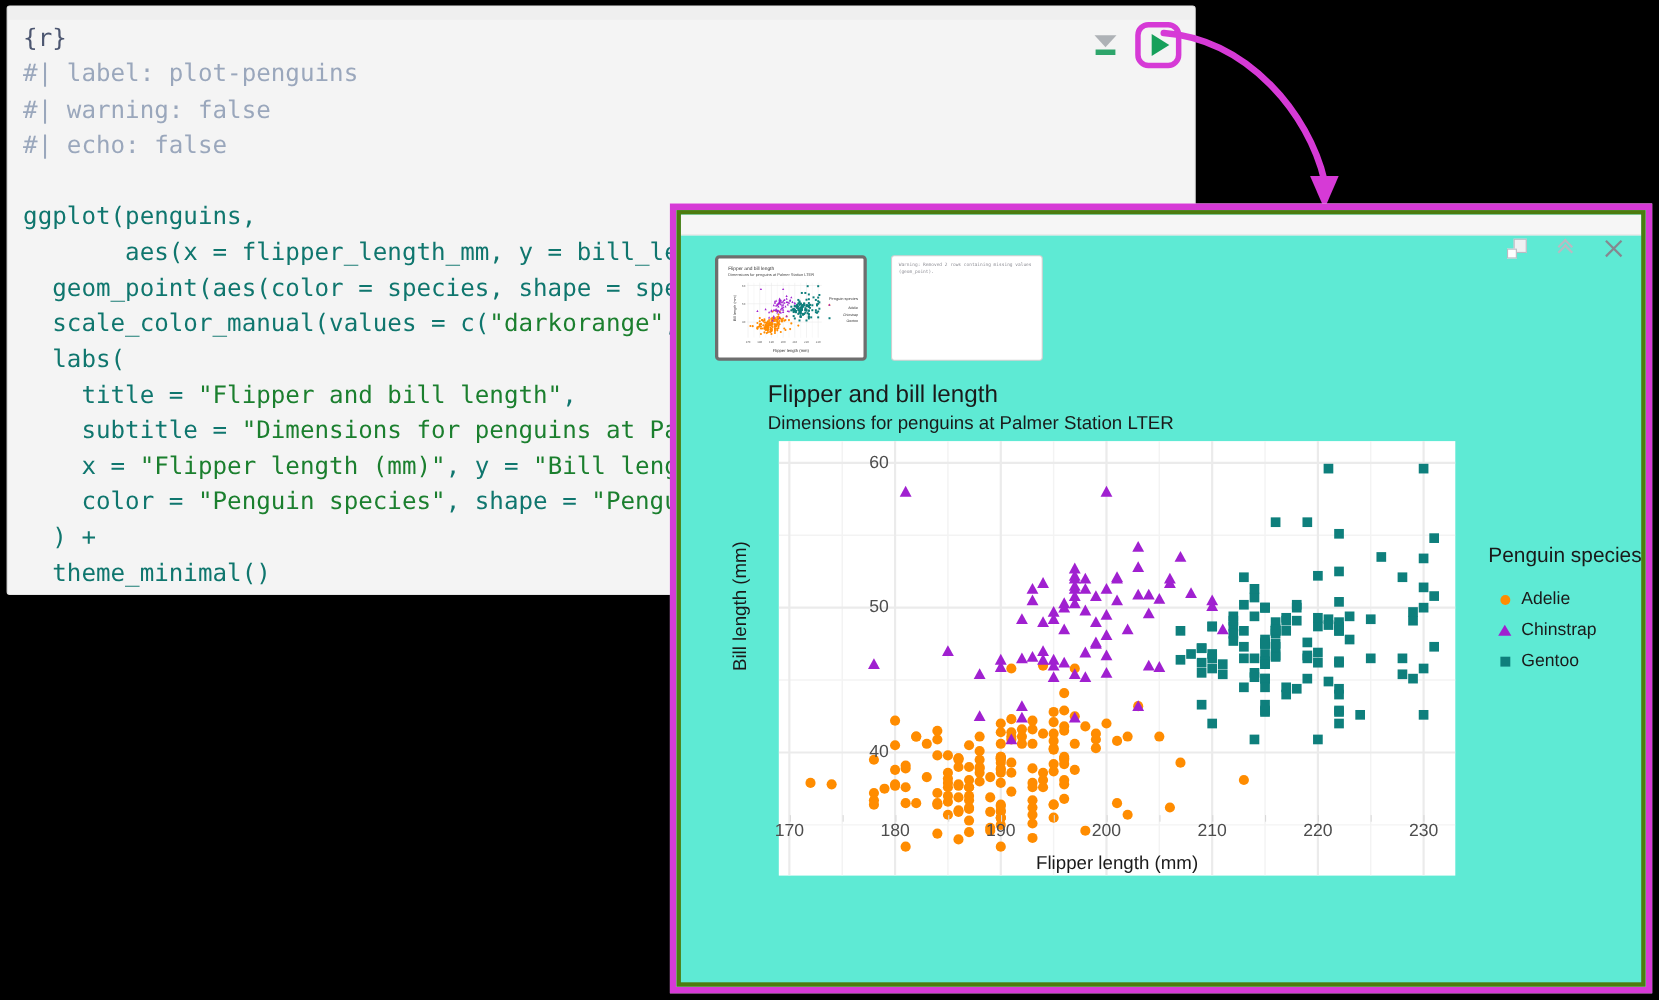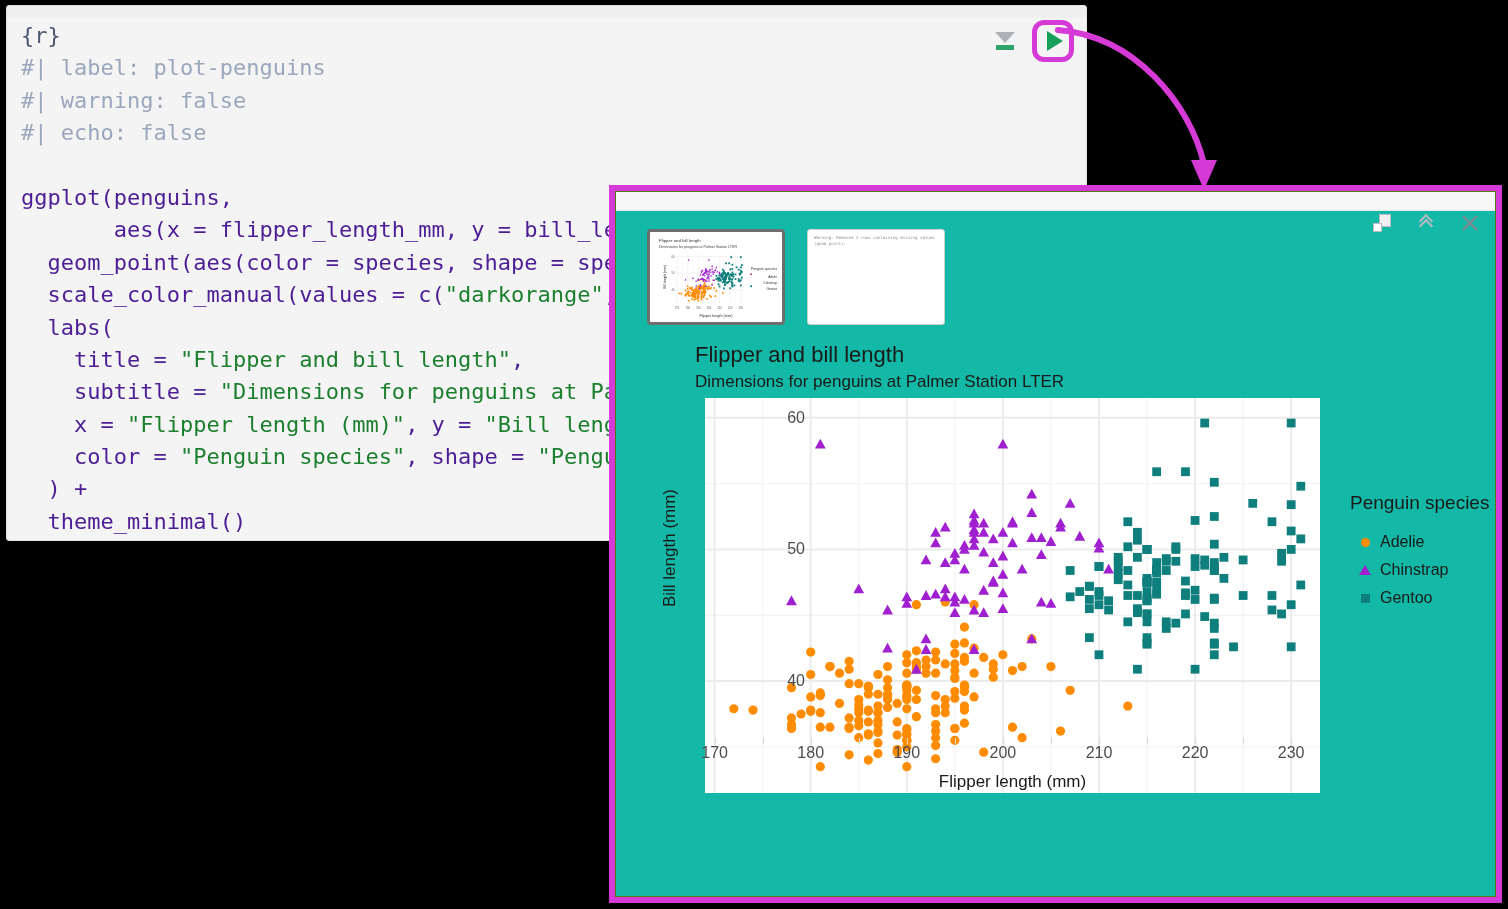--- a/index.html
+++ b/index.html
@@ -58,41 +58,41 @@
   #code-text {
     position:absolute; left:14px; top:14px; right:120px;
     font-family:"DejaVu Sans Mono", monospace;
     font-size:22px;
     line-height:32.4px;
     white-space:pre;
     color:#3B4252;
   }
   .tok-brace  { color:#4C5670; }
   .tok-comment{ color:#9AA7BC; }
-  .tok-ident  { color:#4c1d95; }
+  .tok-ident  { color:#0f766e; }
   .tok-str    { color:#1B7F2E; }
   .code-line { display:block; height:32.4px; }
 
   
   #arrow-annotation {
     position:absolute; left:1040px; top:14px;
     width:220px; height:190px;
     pointer-events:none;
   }
 
   
   #plot-window {
     position:absolute; left:609px; top:185px; width:893px; height:718px;
     border:6px solid #D63AD6;
     background:#fff;
   }
   #plot-window-inner {
     position:absolute; inset:0;
-    background:#14b8a6;
-    border:1px solid #4d7c0f;
+    background:#5eead4;
+    border:4px solid #4d7c0f;
     overflow:hidden;
   }
   #plot-pane-topbar {
     position:absolute; left:0; top:0; width:100%; height:19px;
     background:#F6F6F6;
     border-bottom:1px solid #E6E6E6;
   }
   #pane-window-controls {
     position:absolute; right:16px; top:22px;
     display:flex; align-items:center; gap:26px;

